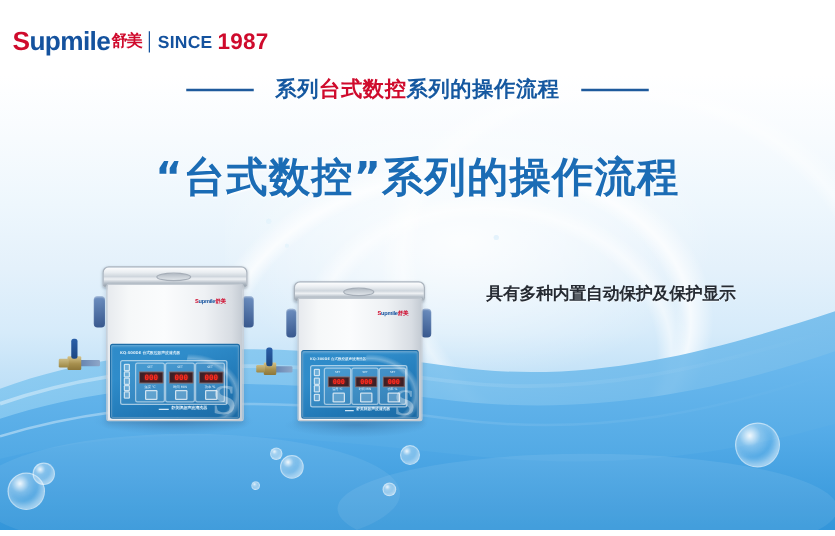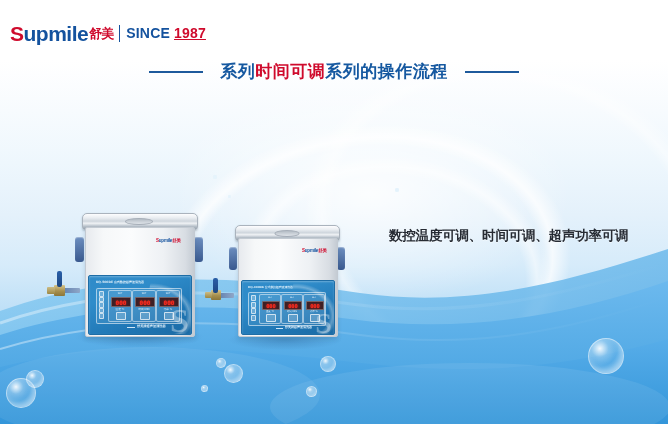--- a/index.html
+++ b/index.html
@@ -54,21 +54,21 @@
   .logo{
     position:absolute;left:10px;top:22px;display:flex;align-items:center;
     height:22px;
   }
   .logo-s{font-size:21px;font-weight:bold;color:#cf0a2c;line-height:1;letter-spacing:-.5px;}
   .logo-upmile{font-size:21px;font-weight:bold;color:#14529e;line-height:1;letter-spacing:-.5px;}
   .logo-cn{font-size:13px;font-weight:bold;color:#cf0a2c;line-height:1;margin-left:1px;letter-spacing:-1px;
            font-family:"DejaVu Sans",sans-serif;}
   .logo-div{width:1px;height:17px;background:#14529e;margin:0 6px;}
   .logo-since{font-size:14px;font-weight:bold;color:#14529e;line-height:1;letter-spacing:.2px;}
-  .logo-year{font-size:14px;font-weight:bold;color:#cf0a2c;line-height:1;margin-left:4px;letter-spacing:.2px;text-decoration:underline;}
+  .logo-year{font-size:18px;font-weight:bold;color:#cf0a2c;line-height:1;margin-left:4px;letter-spacing:.2px;}
 
   
   .subtitle-row{
     position:absolute;left:0;top:60px;width:668px;
     display:flex;align-items:center;justify-content:center;gap:17px;
   }
   .rule{width:54px;height:2px;background:#1e5a9c;}
   .subtitle{font-size:17px;font-weight:bold;letter-spacing:.5px;
             font-family:"DejaVu Sans",sans-serif;white-space:nowrap;}
   .st-blue{color:#1558a0;}
@@ -239,27 +239,28 @@
     <span class="logo-s">S</span>
     <span class="logo-upmile">upmile</span>
     <span class="logo-cn">舒美</span>
     <span class="logo-div"></span>
     <span class="logo-since">SINCE</span>
     <span class="logo-year">1987</span>
   </div>
 
   <div class="subtitle-row">
     <span class="rule"></span>
-    <span class="subtitle"><span class="st-blue">系列</span><span class="st-red">时间可调</span><span class="st-blue">系列的操作流程</span></span>
+    <span class="subtitle"><span class="st-blue">系列</span><span class="st-red">台式数控</span><span class="st-blue">系列的操作流程</span></span>
     <span class="rule"></span>
   </div>
 
+  <div class="main-title">“台式数控”系列的操作流程</div>
 
   <ul class="bullets">
-    <li>数控温度可调、时间可调、超声功率可调</li>
+    <li>具有多种内置自动保护及保护显示</li>
   </ul>
 
   <div class="u-shadow" style="left:74px;top:326px;width:130px;height:22px;"></div>
 
   <div class="unit" style="left:78px;top:213px;width:122px;height:124px;">
 
     <div class="u-lid" style="left:4px;top:0;width:114px;height:15px;"></div>
     <div class="u-lid-slot" style="top:5px;width:26px;height:5px;"></div>
 
     <div class="u-ear" style="left:-3px;top:24px;width:9px;height:25px;"></div>

